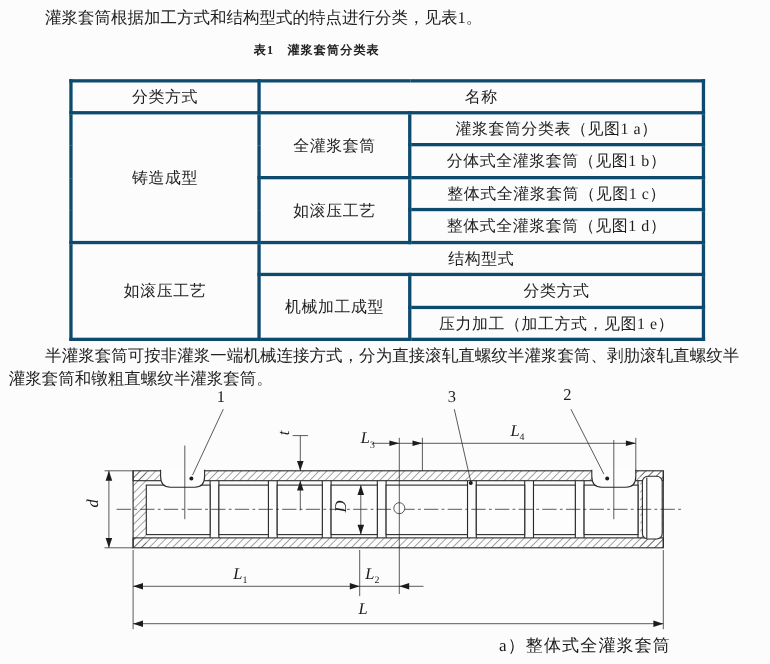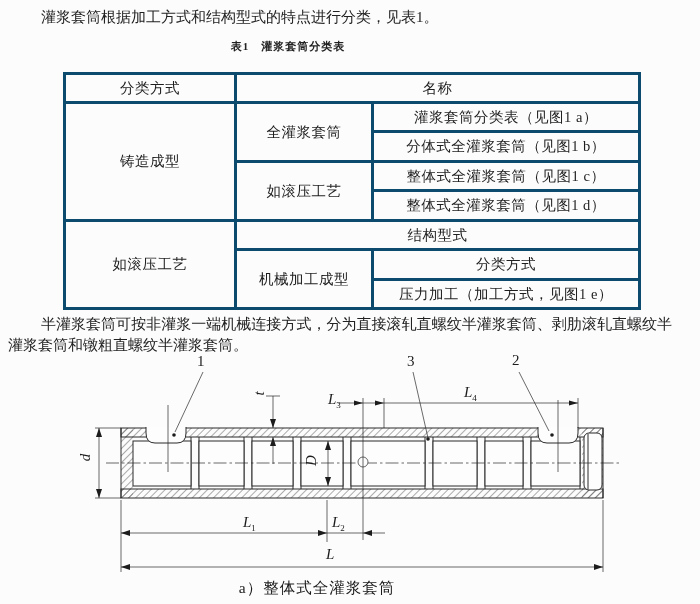--- a/index.html
+++ b/index.html
@@ -26,21 +26,21 @@
   #figure{position:absolute;left:0;top:350px;width:700px;height:254px;}
   #figure svg{position:absolute;left:0;top:0;}
   .dimlab{
     position:absolute;font-size:15px;font-style:italic;color:#1c1c1c;
     font-family:"Liberation Serif","DejaVu Serif",serif;line-height:1;
   }
   .dimlab sub{font-size:9px;font-style:normal;}
   .rot{transform:rotate(-90deg);transform-origin:center center;}
   .partlab{position:absolute;font-size:15px;color:#1c1c1c;line-height:1;
     font-family:"Liberation Serif","DejaVu Serif",serif;}
-  #fig-caption{top:577px;left:0;width:610px;text-align:center;font-size:15.5px;letter-spacing:1px;color:#1a1a1a;margin-left:12px;}
+  #fig-caption{top:577px;left:0;width:610px;text-align:right;font-size:15.5px;letter-spacing:1px;color:#1a1a1a;}
 </style>
 </head>
 <body>
 
 <div class="txt" id="intro">灌浆套筒根据加工方式和结构型式的特点进行分类，见表1。</div>
 
 <div class="txt" id="tbl-title">表1　灌浆套筒分类表</div>
 
 <table id="cls-table">
   <colgroup>
@@ -195,18 +195,18 @@
 
   <div class="partlab" style="left:197px;top:4px;">1</div>
   <div class="partlab" style="left:407px;top:4px;">3</div>
   <div class="partlab" style="left:512px;top:3px;">2</div>
 
   <div class="dimlab rot" style="left:257px;top:36px;">t</div>
   <div class="dimlab" style="left:328px;top:22px;margin-top:20px;"><span>L</span><sub>3</sub></div>
   <div class="dimlab" style="left:464px;top:35px;"><span>L</span><sub>4</sub></div>
   <div class="dimlab rot" style="left:82px;top:100px;">d</div>
   <div class="dimlab rot" style="left:306px;top:103px;">D</div>
-  <div class="dimlab" style="left:212px;top:165px;margin-left:31px;"><span>L</span><sub>1</sub></div>
+  <div class="dimlab" style="left:212px;top:165px;"><span>L</span><sub>1</sub></div>
   <div class="dimlab" style="left:332px;top:165px;"><span>L</span><sub>2</sub></div>
   <div class="dimlab" style="left:326px;top:197px;">L</div>
 </div>
 
 <div class="txt" id="fig-caption">a）整体式全灌浆套筒</div>
 
 </body></html>

